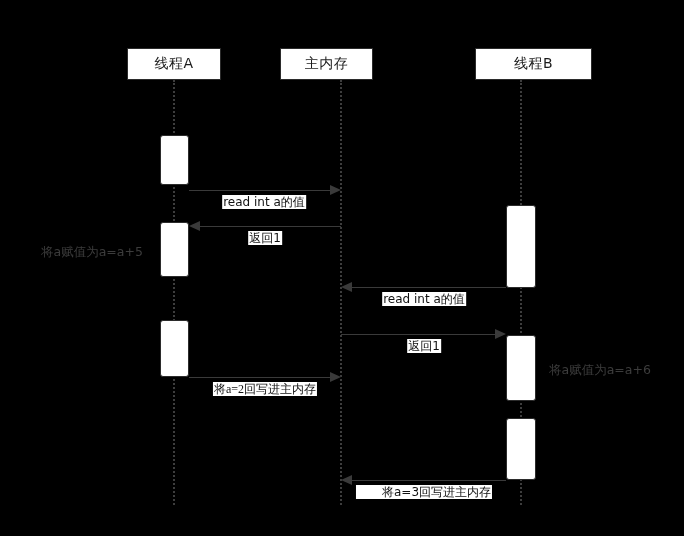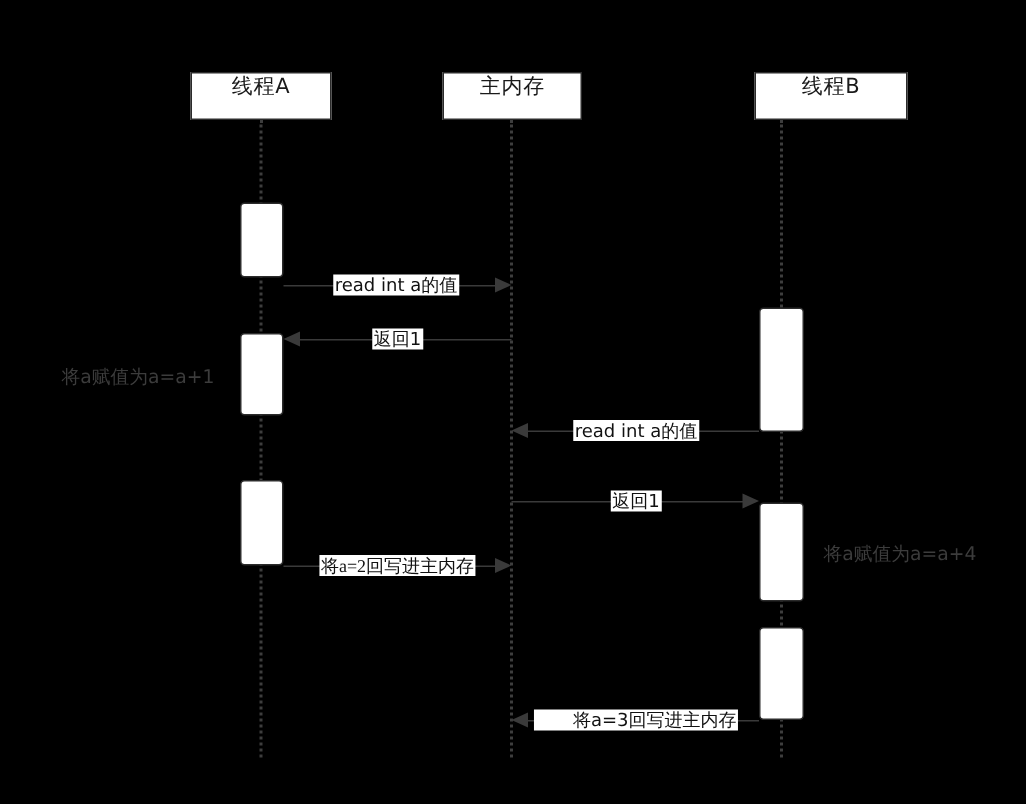--- a/index.html
+++ b/index.html
@@ -14,21 +14,21 @@
     background: #000000;
     overflow: hidden;
     font-family: "DejaVu Sans", sans-serif;
   }
   .lifeline-head {
     position: absolute;
     box-sizing: border-box;
     background: #ffffff;
     border: 1.5px solid #2b2b2b;
     display: flex;
-    align-items: flex-start;
+    align-items: center;
     justify-content: center;
     color: #1a1a1a;
     font-size: 14px;
     letter-spacing: 0.5px;
   }
   .lifeline-line {
     position: absolute;
     width: 0;
     border-left: 2px dotted #3d3d3d;
   }
@@ -59,46 +59,47 @@
   }
   .msg-label {
     position: absolute;
     background: #ffffff;
     color: #111111;
     font-size: 12px;
     line-height: 14px;
     padding: 0 1px;
     white-space: nowrap;
     transform: translate(-50%, -50%);
+    margin-top: 12px;
   }
   .note {
     position: absolute;
     color: #3c3c3c;
     font-size: 12.5px;
     line-height: 15px;
     white-space: nowrap;
     transform: translateY(-50%);
   }
 </style>
 </head>
 <body>
 
 <div id="stage">
 
   <div class="lifeline-head" style="left:127px; top:48px; width:94px; height:32px;">
     <span>线程A</span>
   </div>
   <div class="lifeline-line" style="left:173px; top:80px; height:425px;"></div>
 
-  <div class="lifeline-head" style="left:295px; top:48px; width:93px; height:32px;">
+  <div class="lifeline-head" style="left:280px; top:48px; width:93px; height:32px;">
     <span>主内存</span>
   </div>
   <div class="lifeline-line" style="left:340px; top:80px; height:425px;"></div>
 
-  <div class="lifeline-head" style="left:503px; top:48px; width:102px; height:32px;">
+  <div class="lifeline-head" style="left:475px; top:48px; width:117px; height:32px;">
     <span>线程B</span>
   </div>
   <div class="lifeline-line" style="left:520px; top:80px; height:425px;"></div>
 
   <div class="activation" style="left:160px; top:135px; width:29px; height:50px;"></div>
   <div class="activation" style="left:160px; top:222px; width:29px; height:55px;"></div>
   <div class="activation" style="left:160px; top:320px; width:29px; height:57px;"></div>
 
   <div class="activation" style="left:506px; top:205px; width:30px; height:83px;"></div>
   <div class="activation" style="left:506px; top:335px; width:30px; height:66px;"></div>
@@ -121,16 +122,16 @@
   <div class="msg-label" style="left:424px; top:334px;">返回1</div>
 
   <div class="msg-line" style="left:189px; top:377px; width:145px;"></div>
   <div class="msg-head right" style="left:330px; top:372px;"></div>
   <div class="msg-label" style="left:265px; top:377px;font-family:Liberation Serif, serif;">将a=2回写进主内存</div>
 
   <div class="msg-line" style="left:344px; top:480px; width:162px;"></div>
   <div class="msg-head left" style="left:341px; top:475px;"></div>
   <div class="msg-label" style="left:424px; top:480px;padding-left:26px;">将a=3回写进主内存</div>
 
-  <div class="note" style="left:41px; top:251px;">将a赋值为a=a+1</div>
-  <div class="note" style="left:549px; top:369px;">将a赋值为a=a+4</div>
+  <div class="note" style="left:41px; top:251px;">将a赋值为a=a+5</div>
+  <div class="note" style="left:549px; top:369px;">将a赋值为a=a+6</div>
 
 </div>
 
 </body></html>

